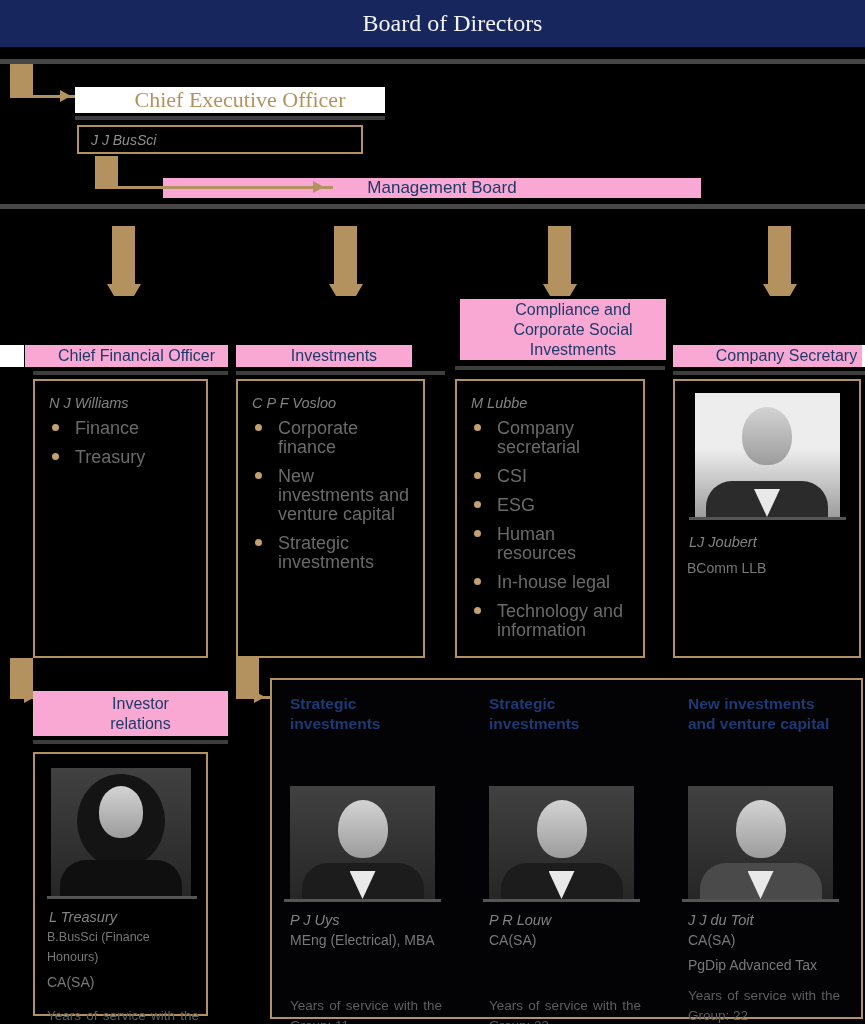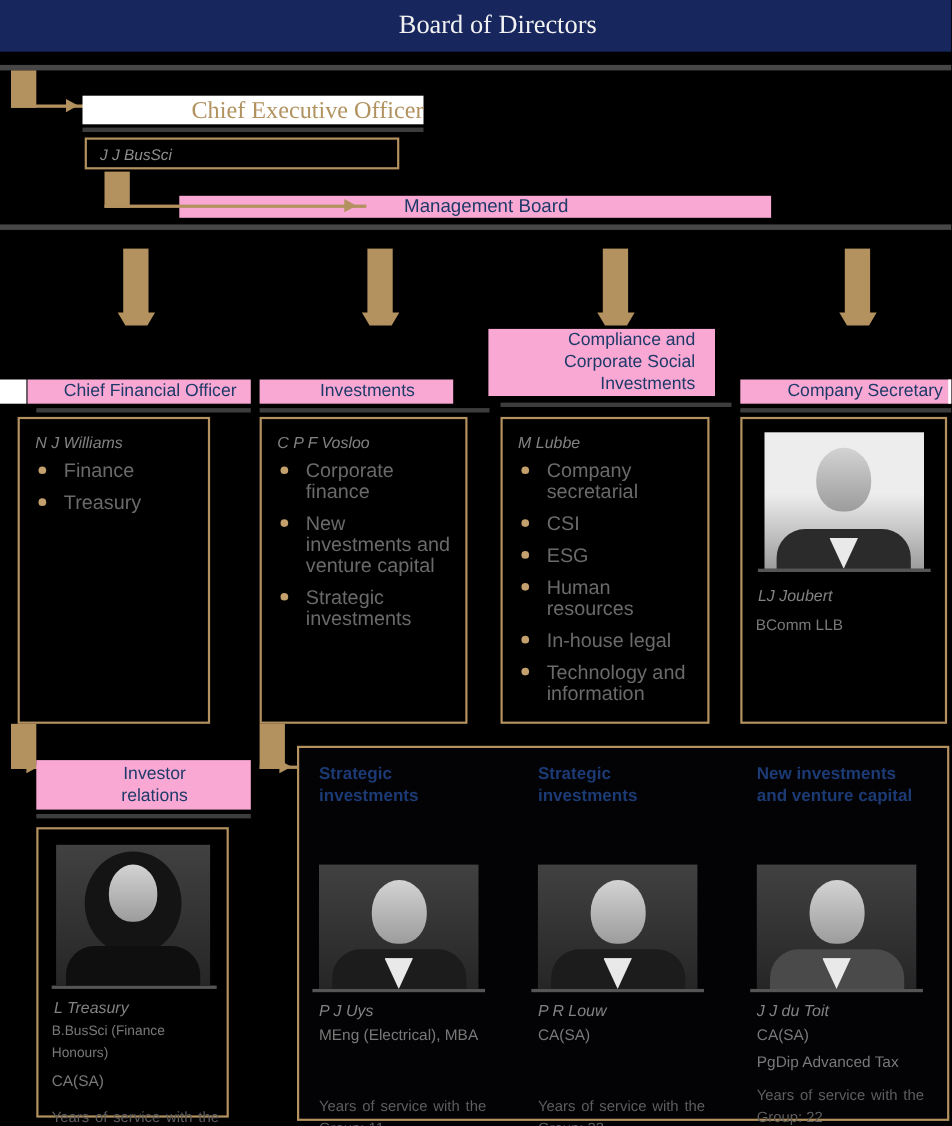--- a/index.html
+++ b/index.html
@@ -19,21 +19,21 @@
   .gline{background:#b3925f;}
   .arrow-right{width:0;height:0;border-top:6px solid transparent;border-bottom:6px solid transparent;border-left:11px solid #b3925f;}
   .arrow-down{width:0;height:0;border-left:7px solid transparent;border-right:7px solid transparent;border-top:12px solid #b3925f;}
   
   .wbar{background:#f9a8d4;color:#1f3a68;display:flex;align-items:center;justify-content:center;font-size:16px;line-height:20px;text-align:center;}
   .underbar{background:#3d3d3d;height:4px;}
   .sliver{background:#fff;}
   
   .ceo-title{
     left:75px;top:87px;width:290px;height:26px;background:#fff;
-    display:flex;align-items:center;justify-content:flex-end;
+    display:flex;align-items:center;justify-content:center;
     color:#b29360;font-family:"Liberation Serif","DejaVu Serif",serif;font-size:22px;
   }
   .durand{
     left:77px;top:125px;width:286px;height:29px;border:2px solid #b3925f;background:#000;
     display:flex;align-items:center;color:#8f8f8f;font-style:italic;font-size:14px;padding-left:12px;box-sizing:border-box;
   }
   .mbbar{left:163px;top:178px;width:518px;height:20px;font-size:17px;}
   
   .gbox{border:2px solid #b3925f;background:#000;box-sizing:border-box;padding:12px;}
   .pname{color:#828282;font-style:italic;font-size:14.5px;margin:2px 0 8px 2px;}
@@ -105,32 +105,32 @@
   <div class="abs wbar" style="left:25px;top:345px;width:183px;height:22px;">
     <span>Chief Financial Officer</span>
   </div>
   <div class="abs underbar" style="left:33px;top:371px;width:175px;"></div>
 
   <div class="abs wbar" style="left:236px;top:345px;width:156px;height:22px;">
     <span>Investments</span>
   </div>
   <div class="abs underbar" style="left:236px;top:371px;width:189px;"></div>
 
-  <div class="abs wbar" style="left:444px;top:299px;width:186px;height:61px;text-align:right;">
+  <div class="abs wbar" style="left:460px;top:299px;width:186px;height:61px;">
     <span style="max-width:150px;display:inline-block;">Compliance and Corporate Social Investments</span>
   </div>
   <div class="abs underbar" style="left:455px;top:366px;width:190px;"></div>
 
   <div class="abs wbar" style="left:673px;top:345px;width:187px;height:22px;">
     <span>Company Secretary</span>
   </div>
   <div class="abs sliver" style="left:862px;top:345px;width:3px;height:22px;"></div>
   <div class="abs underbar" style="left:673px;top:371px;width:192px;"></div>
 
-  <div class="abs gbox" style="left:16px;top:379px;width:175px;height:279px;">
+  <div class="abs gbox" style="left:33px;top:379px;width:175px;height:279px;">
     <div class="pname">N J Williams</div>
     <ul class="duties">
       <li>Finance</li>
       <li>Treasury</li>
     </ul>
   </div>
 
   <div class="abs gbox" style="left:236px;top:379px;width:189px;height:279px;">
     <div class="pname">C P F Vosloo</div>
     <ul class="duties">

